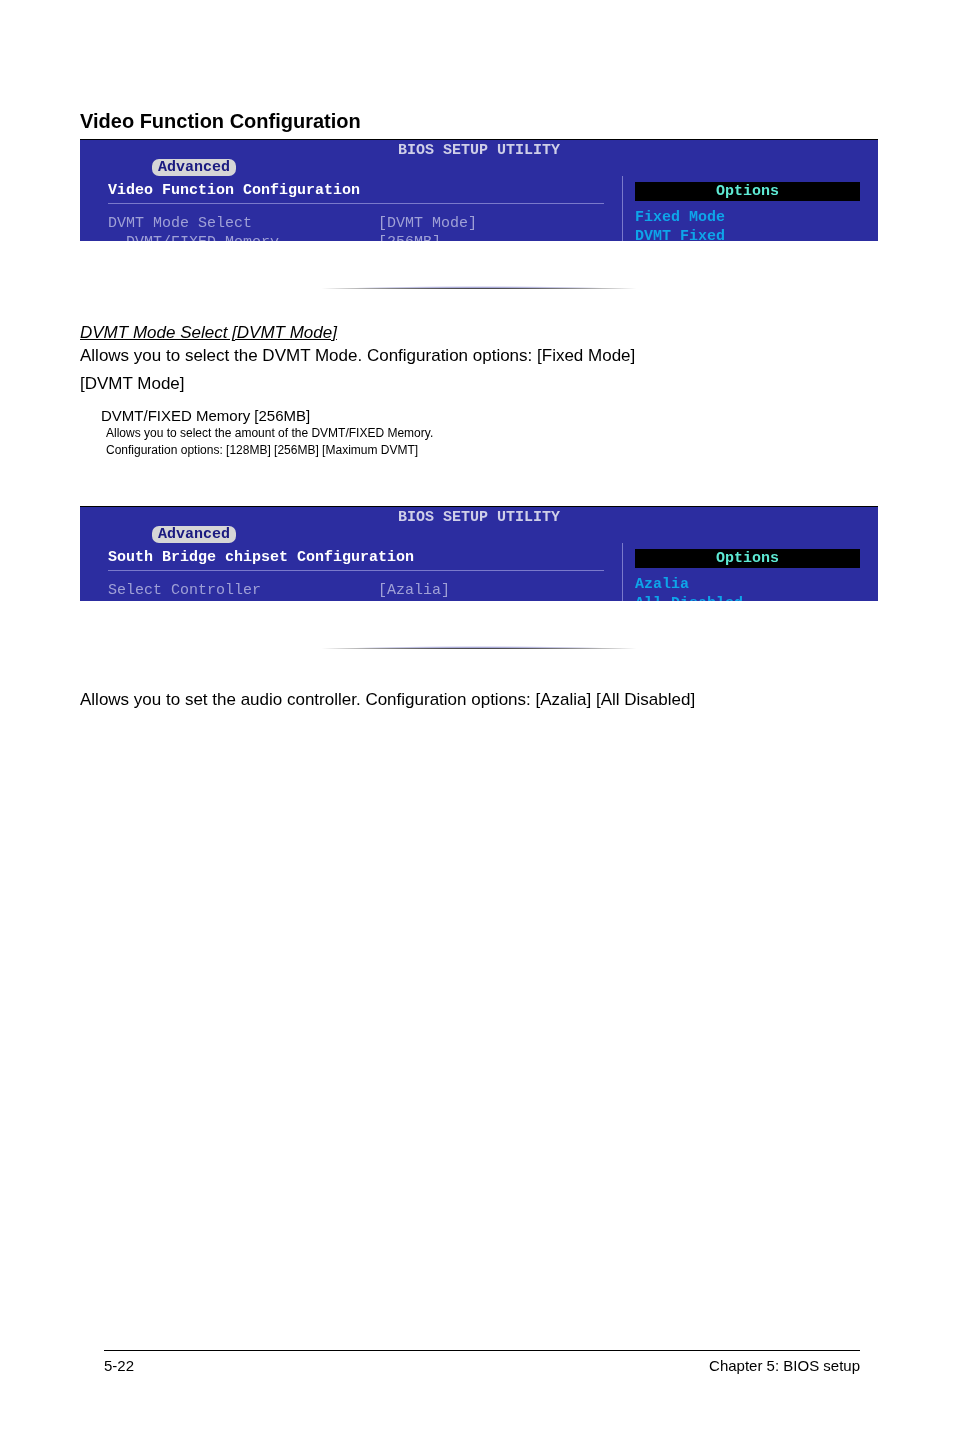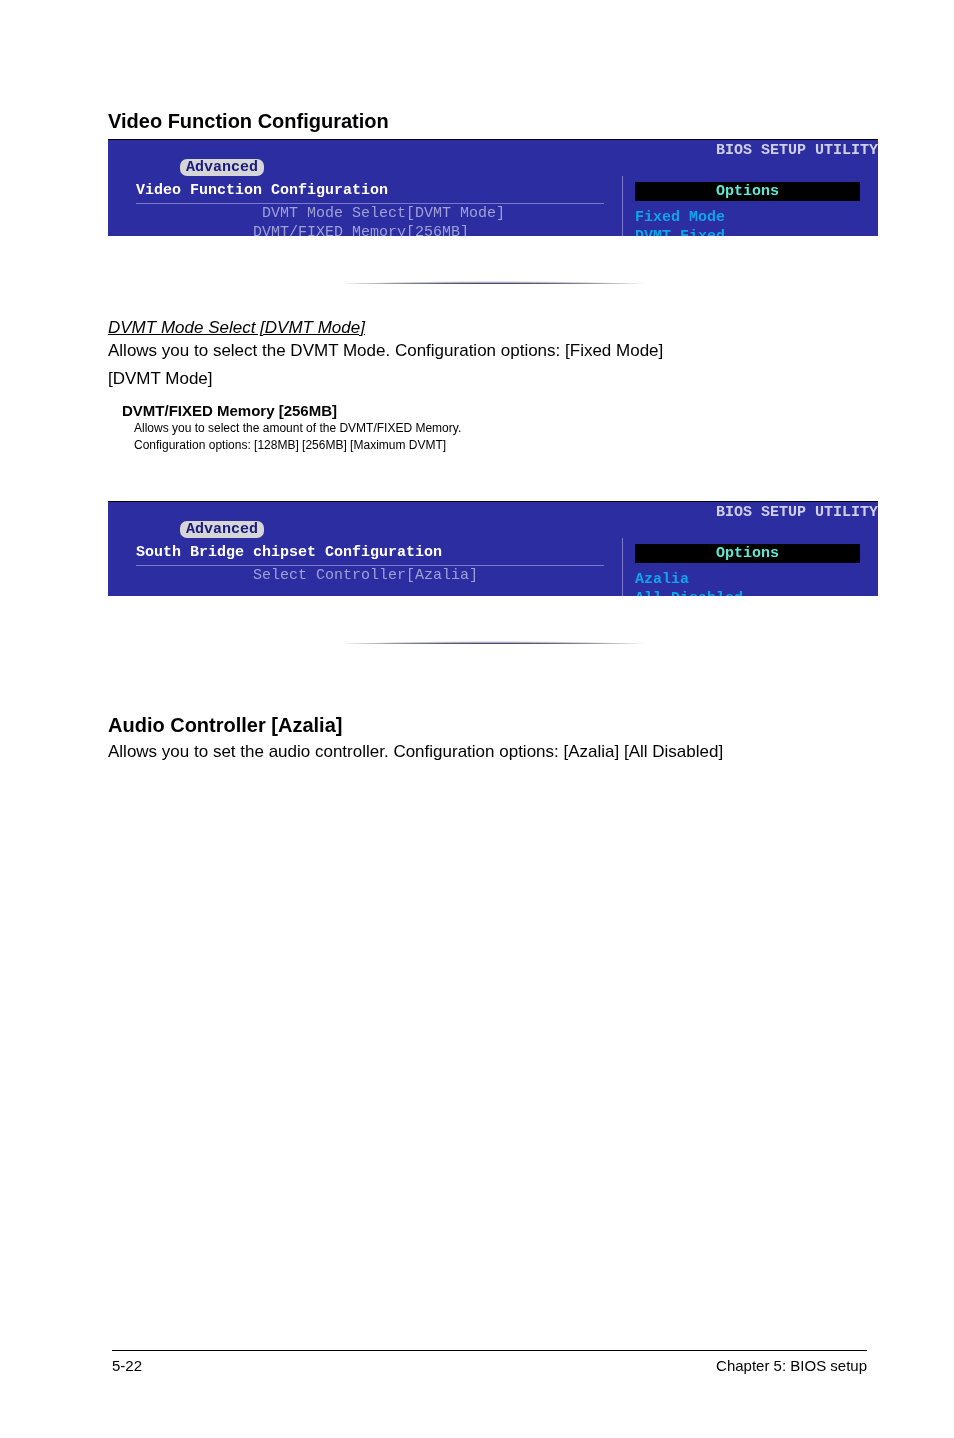--- a/index.html
+++ b/index.html
@@ -1,53 +1,53 @@
 <!DOCTYPE html>
 <html><head>
 <meta charset="utf-8">
 <style>
   * { box-sizing: border-box; margin: 0; padding: 0; }
   html, body { width: 954px; height: 1438px; background: #fff; font-family: Arial, Helvetica, sans-serif; color: #000; }
-  .page { padding: 110px 76px 0 108px; position: relative; height: 100%; }
+  .page { padding: 110px 76px 0 80px; position: relative; height: 100%; }
   h2.section { font-size: 20px; font-weight: bold; margin-bottom: 6px; }
 
   
   .bios-wrap { border-top: 1px solid #000; border-bottom: 1px solid #000; margin-bottom: 10px; }
   .bios-panel { background: #2c2da0; color: #fff; font-family: "Courier New", monospace; font-size: 15px; position: relative; }
-  .bios-title { text-align: right; font-weight: bold; font-family: "Courier New", monospace; font-size: 15px; padding: 2px 0 0 0; color: #cfcfe8; }
+  .bios-title { text-align: center; font-weight: bold; font-family: "Courier New", monospace; font-size: 15px; padding: 2px 0 0 0; color: #cfcfe8; }
   .bios-tab { display: inline-block; background: #d6d6d6; color: #1a1a80; padding: 0 6px; font-weight: bold; margin-left: 72px; border-radius: 7px; }
   .bios-body { display: flex; padding: 0 10px 36px 10px; position: relative; }
   .bios-left { flex: 1; padding: 6px 18px 0 18px; }
   .bios-right { width: 246px; padding: 6px 8px 0 12px; border-left: 1px solid #7a7acb; }
   .left-header { color: #fff; font-weight: bold; padding-bottom: 4px; border-bottom: 1px solid #7a7acb; }
   .right-headerbox { background: #000; color: #5eead4; text-align: center; font-weight: bold; padding: 1px 0; margin-bottom: 8px; }
-  .rows { color: #9fa0d6; text-align: right; }
+  .rows { margin-top: 10px; color: #9fa0d6; }
   .row { display: flex; padding: 1px 0; }
   .row .label { flex: 0 0 270px; white-space: pre; }
   .row .value { color: #9fa0d6; }
   .opt-line { color: #0ea5e9; font-weight: bold; margin: 0 0 2px 0; }
 
   
   .bios-fade {
     position: absolute; left: 0; right: 0; bottom: -1px; height: 48px;
     background: radial-gradient(120% 90px at 50% 90px, rgba(255,255,255,0) 0%, rgba(255,255,255,0) 46%, #fff 50%, #fff 100%);
     pointer-events: none;
   }
 
   .subheading-italic { font-style: italic; text-decoration: underline; font-size: 17px; margin: 34px 0 2px 0; }
   .para { font-size: 17px; line-height: 1.28; margin-bottom: 6px; }
-  .sub3 { font-weight: bold; font-size: 15px; margin: 12px 0 2px 14px; }
+  .sub3 { font-weight: normal; font-size: 15px; margin: 12px 0 2px 21px; }
   .sub3-para { font-size: 12px; line-height: 1.28; margin: 0 0 2px 26px; }
 
   .section-gap { height: 46px; }
   .section-gap2 { height: 30px; }
 
   h3.sub { font-size: 20px; font-weight: bold; margin: 30px 0 4px 0; }
 
-  .footer { position: absolute; left: 0; right: 11px; bottom: 64px; padding: 0 76px 0 104px; margin-left: 8px; }
+  .footer { position: absolute; left: 0; right: 18px; bottom: 64px; padding: 0 76px 0 104px; }
   .footer-line { border-top: 1px solid #000; margin-bottom: 6px; }
   .footer-row { display: flex; justify-content: space-between; font-size: 15px; }
 </style>
 </head>
 <body>
 
 <div class="page">
 
   <h2 class="section">Video Function Configuration</h2>
 
@@ -113,21 +113,20 @@
           <div class="opt-line">Azalia</div>
           <div class="opt-line">All Disabled</div>
         </div>
         <div class="bios-fade"></div>
       </div>
     </div>
   </div>
 
   <div class="section-gap2"></div>
 
-  <h3 class="sub">Audio Controller [Azalia]</h3>
   <p class="para">Allows you to set the audio controller. Configuration options: [Azalia] [All Disabled]</p>
 
   <div class="footer">
     <div class="footer-line"></div>
     <div class="footer-row">
       <span>5-22</span>
       <span>Chapter 5: BIOS setup</span>
     </div>
   </div>
 

